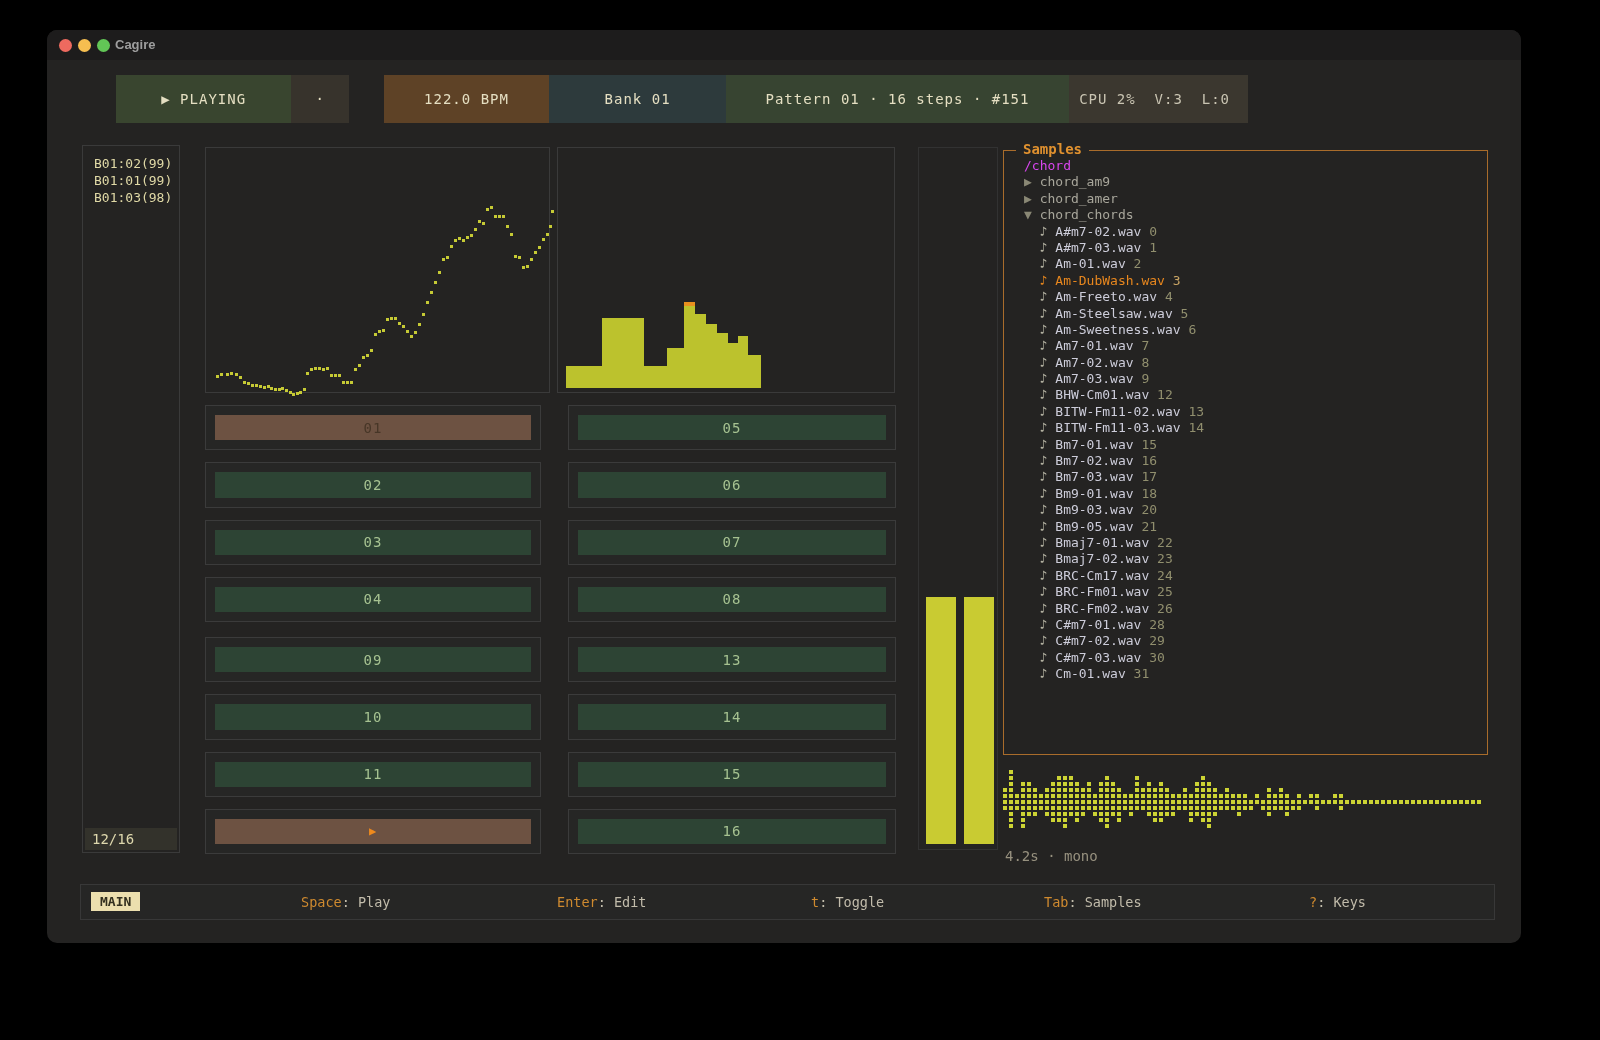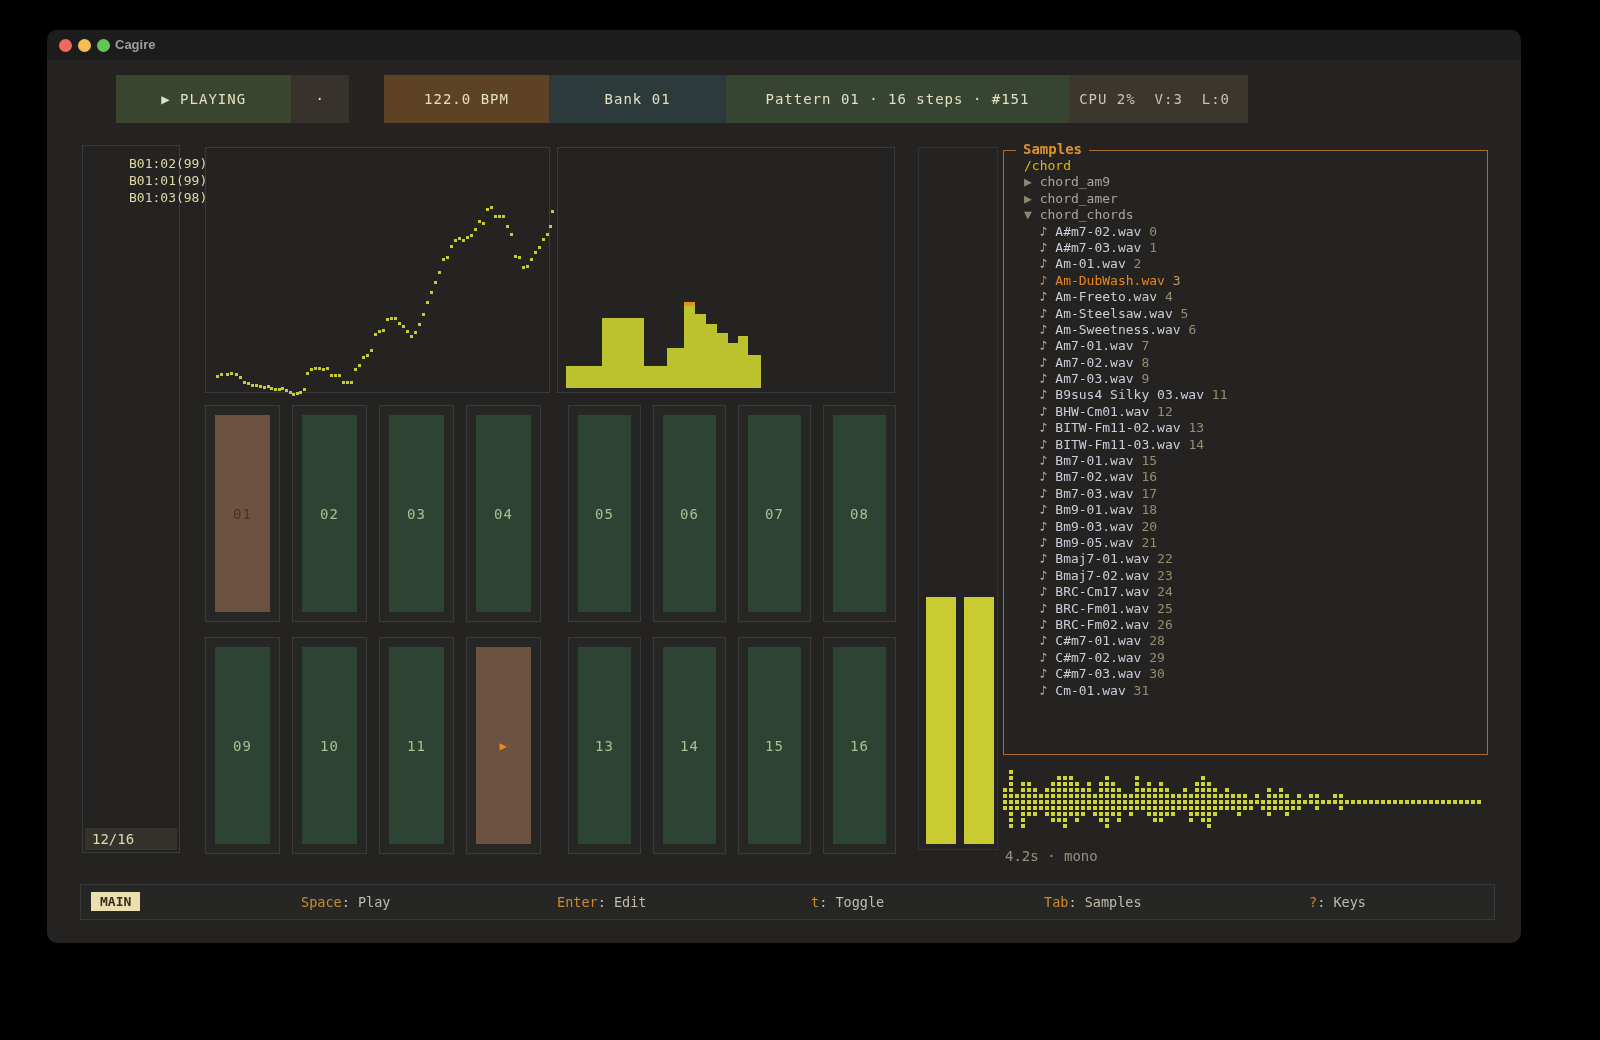--- a/index.html
+++ b/index.html
@@ -19,54 +19,54 @@
   
   .statusbar { position:absolute; left:33px; top:45px; width:1168px; height:48px; display:flex;padding-left:36px; }
   .seg { height:100%; display:flex; align-items:center; justify-content:center;
          color:#e5dfc2; font-size:14px; letter-spacing:1px; white-space:pre; }
   .seg.align-right { justify-content:flex-end; padding-right:18px; color:#c9c4b2; }
 
   
   .panel { position:absolute; border:1px solid #3a3a3a; background:#242322; }
 
   
-  #voice-list { left:35px; top:115px; width:98px; height:708px;padding-left:35px; }
+  #voice-list { left:35px; top:115px; width:98px; height:708px; }
   .voice-line { color:#e0d9a6; font-size:13px; line-height:17px; padding-left:11px; white-space:pre; }
   .voice-lines { padding-top:9px; }
   #voice-pos { position:absolute; left:2px; right:2px; bottom:2px; height:22px;
                background:#33322b; color:#ded8ad; font-size:14px; line-height:22px; padding-left:7px; }
 
   
   #scatter-plot { left:158px; top:117px; width:345px; height:246px; }
   #histogram { left:510px; top:117px; width:338px; height:246px; }
   .dot { position:absolute; width:3px; height:3px; background:#c6ca35; }
   .hbar { position:absolute; bottom:4px; background:#bcc22d; }
   .hbar .cap { position:absolute; top:0; left:0; right:0; height:4px; background:#e8901e; }
 
   
   .pads-row { position:absolute; left:158px; width:691px; height:217px; display:flex; }
-  .pad-group { display:flex; gap:12px; }
+  .pad-group { display:flex; gap:12px;flex-direction:column; }
   .pad-frame { flex:1; border:1px solid #3b3b3b; background:#262625; padding:9px; }
   .pad-fill { width:100%; height:100%; display:flex; align-items:center; justify-content:center;
               font-size:14px; letter-spacing:1px; }
   .pad-normal  { background:#2d4434; color:#a6c291; }
   .pad-accent  { background:#6d5242; color:#473627; }
   .pad-playing { background:#6d5242; color:#ef8a1d; font-size:12px; }
 
   
   #meter-panel { left:871px; top:117px; width:80px; height:703px; border-color:#323232; }
   .meter-bar { position:absolute; bottom:5px; width:30px; height:247px; background:#c9cb32; }
 
   
   #samples-panel { left:956px; top:120px; width:485px; height:605px; border:1px solid #a96c2b; }
   #samples-legend { position:absolute; top:-10px; left:12px; background:#242322; padding:0 7px;
                     color:#e0912f; font-size:14px; font-weight:bold; }
   #sample-tree { padding:7px 0 0 20px; }
   .tree-row { font-size:13px; height:16.4px; line-height:16.4px; white-space:pre; }
-  .c-root { color:#eab308; }
+  .c-root { color:#d946ef; }
   .c-arrow { color:#8a8875; }
   .c-folder { color:#a8a69b; }
   .c-note { color:#b5b3a3; }
   .c-name { color:#cdcdda; }
   .c-idx { color:#918f6e; }
   .selected .c-note, .selected .c-name { color:#e8871e; }
   .selected .c-idx { color:#c9a565; }
 
   
   #waveform { position:absolute; left:956px; top:732px; width:487px; height:80px; }
@@ -290,21 +290,20 @@
         <div class="tree-row">  <span class="c-note">♪</span> <span class="c-name">A#m7-02.wav</span> <span class="c-idx">0</span></div>
         <div class="tree-row">  <span class="c-note">♪</span> <span class="c-name">A#m7-03.wav</span> <span class="c-idx">1</span></div>
         <div class="tree-row">  <span class="c-note">♪</span> <span class="c-name">Am-01.wav</span> <span class="c-idx">2</span></div>
         <div class="tree-row selected">  <span class="c-note">♪</span> <span class="c-name">Am-DubWash.wav</span> <span class="c-idx">3</span></div>
         <div class="tree-row">  <span class="c-note">♪</span> <span class="c-name">Am-Freeto.wav</span> <span class="c-idx">4</span></div>
         <div class="tree-row">  <span class="c-note">♪</span> <span class="c-name">Am-Steelsaw.wav</span> <span class="c-idx">5</span></div>
         <div class="tree-row">  <span class="c-note">♪</span> <span class="c-name">Am-Sweetness.wav</span> <span class="c-idx">6</span></div>
         <div class="tree-row">  <span class="c-note">♪</span> <span class="c-name">Am7-01.wav</span> <span class="c-idx">7</span></div>
         <div class="tree-row">  <span class="c-note">♪</span> <span class="c-name">Am7-02.wav</span> <span class="c-idx">8</span></div>
         <div class="tree-row">  <span class="c-note">♪</span> <span class="c-name">Am7-03.wav</span> <span class="c-idx">9</span></div>
-        <div class="tree-row">  <span class="c-note">♪</span> <span class="c-name">B9sus4 Silky 03.wav</span> <span class="c-idx">11</span></div>
         <div class="tree-row">  <span class="c-note">♪</span> <span class="c-name">BHW-Cm01.wav</span> <span class="c-idx">12</span></div>
         <div class="tree-row">  <span class="c-note">♪</span> <span class="c-name">BITW-Fm11-02.wav</span> <span class="c-idx">13</span></div>
         <div class="tree-row">  <span class="c-note">♪</span> <span class="c-name">BITW-Fm11-03.wav</span> <span class="c-idx">14</span></div>
         <div class="tree-row">  <span class="c-note">♪</span> <span class="c-name">Bm7-01.wav</span> <span class="c-idx">15</span></div>
         <div class="tree-row">  <span class="c-note">♪</span> <span class="c-name">Bm7-02.wav</span> <span class="c-idx">16</span></div>
         <div class="tree-row">  <span class="c-note">♪</span> <span class="c-name">Bm7-03.wav</span> <span class="c-idx">17</span></div>
         <div class="tree-row">  <span class="c-note">♪</span> <span class="c-name">Bm9-01.wav</span> <span class="c-idx">18</span></div>
         <div class="tree-row">  <span class="c-note">♪</span> <span class="c-name">Bm9-03.wav</span> <span class="c-idx">20</span></div>
         <div class="tree-row">  <span class="c-note">♪</span> <span class="c-name">Bm9-05.wav</span> <span class="c-idx">21</span></div>
         <div class="tree-row">  <span class="c-note">♪</span> <span class="c-name">Bmaj7-01.wav</span> <span class="c-idx">22</span></div>

